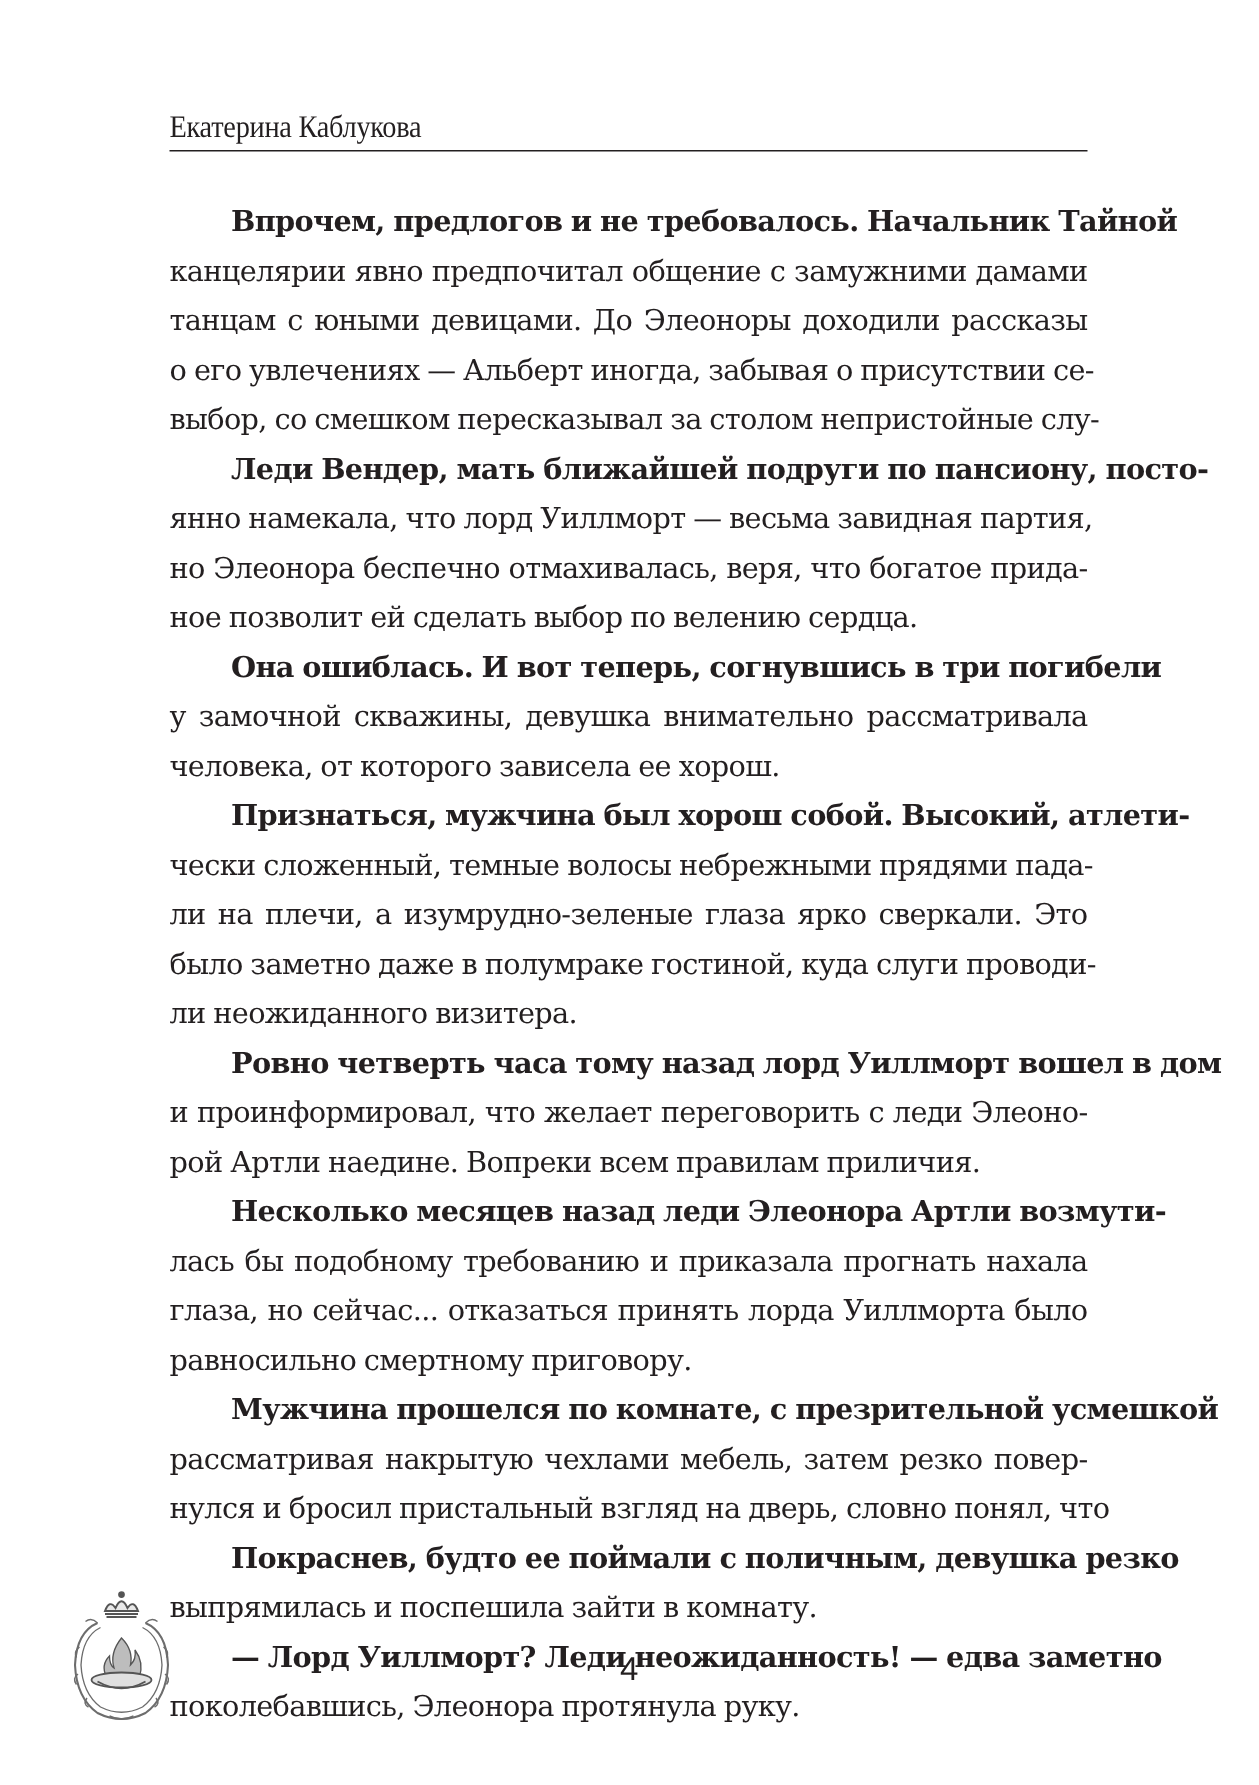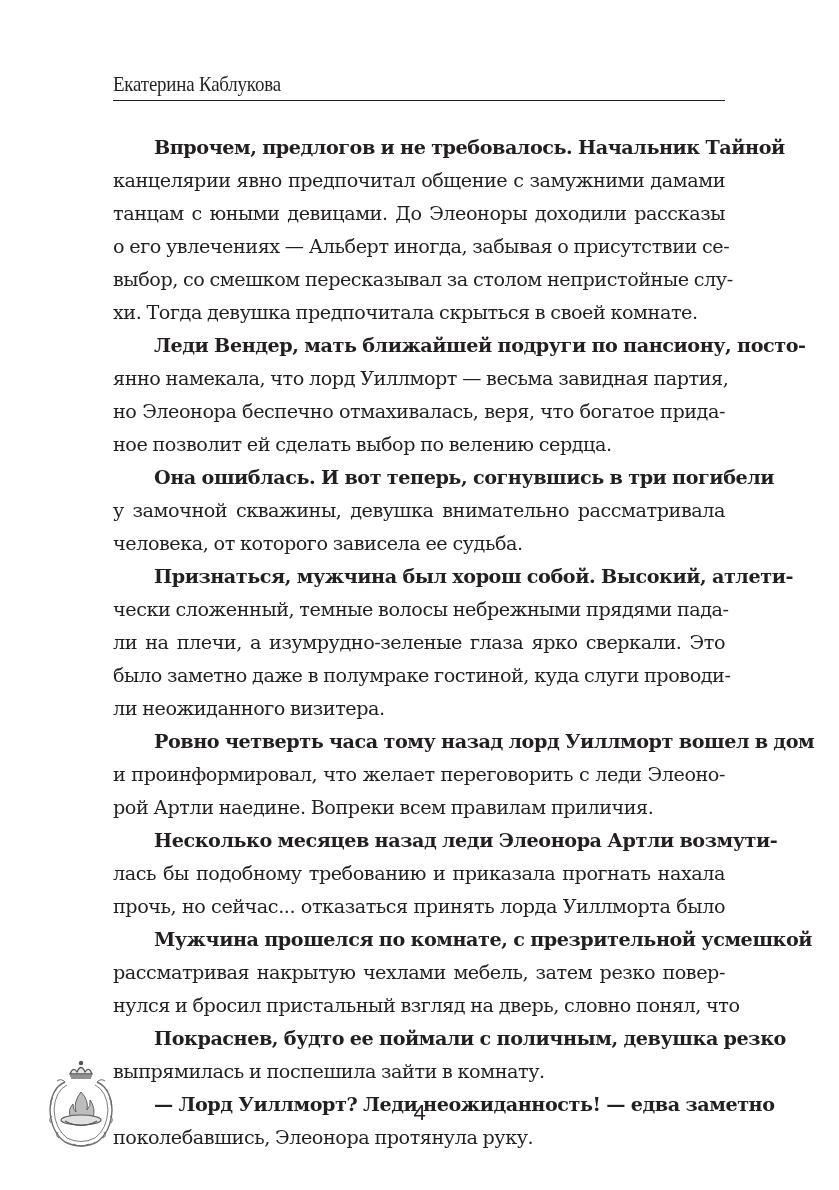--- a/index.html
+++ b/index.html
@@ -89,39 +89,39 @@
 
   <div class="running-head">Екатерина Каблукова</div>
   <div class="head-rule"></div>
 
   <div class="body-text" id="body-text">
       <div class="line indent">Впрочем, предлогов и не требовалось. Начальник Тайной</div>
       <div class="line">канцелярии явно предпочитал общение с замужними дамами</div>
       <div class="line">танцам с юными девицами. До Элеоноры доходили рассказы</div>
       <div class="line">о его увлечениях — Альберт иногда, забывая о присутствии се-</div>
       <div class="line">выбор, со смешком пересказывал за столом непристойные слу-</div>
-      <div class="line last">хи. Тогда девушка предпочитала скрыться в своей комнате.</div>
       <div class="line indent">Леди Вендер, мать ближайшей подруги по пансиону, посто-</div>
       <div class="line">янно намекала, что лорд Уиллморт — весьма завидная партия,</div>
       <div class="line">но Элеонора беспечно отмахивалась, веря, что богатое прида-</div>
       <div class="line last">ное позволит ей сделать выбор по велению сердца.</div>
       <div class="line indent">Она ошиблась. И вот теперь, согнувшись в три погибели</div>
       <div class="line">у замочной скважины, девушка внимательно рассматривала</div>
-      <div class="line last">человека, от которого зависела ее судьба.</div>
+      <div class="line last">человека, от которого зависела ее хорош.</div>
       <div class="line indent">Признаться, мужчина был хорош собой. Высокий, атлети-</div>
       <div class="line">чески сложенный, темные волосы небрежными прядями пада-</div>
       <div class="line">ли на плечи, а изумрудно-зеленые глаза ярко сверкали. Это</div>
       <div class="line">было заметно даже в полумраке гостиной, куда слуги проводи-</div>
       <div class="line last">ли неожиданного визитера.</div>
       <div class="line indent">Ровно четверть часа тому назад лорд Уиллморт вошел в дом</div>
       <div class="line">и проинформировал, что желает переговорить с леди Элеоно-</div>
       <div class="line last">рой Артли наедине. Вопреки всем правилам приличия.</div>
       <div class="line indent">Несколько месяцев назад леди Элеонора Артли возмути-</div>
       <div class="line">лась бы подобному требованию и приказала прогнать нахала</div>
-      <div class="line">прочь, но сейчас... отказаться принять лорда Уиллморта было</div>
+      <div class="line">глаза, но сейчас... отказаться принять лорда Уиллморта было</div>
+      <div class="line last">равносильно смертному приговору.</div>
       <div class="line indent">Мужчина прошелся по комнате, с презрительной усмешкой</div>
       <div class="line">рассматривая накрытую чехлами мебель, затем резко повер-</div>
       <div class="line">нулся и бросил пристальный взгляд на дверь, словно понял, что</div>
       <div class="line indent">Покраснев, будто ее поймали с поличным, девушка резко</div>
       <div class="line last">выпрямилась и поспешила зайти в комнату.</div>
       <div class="line indent">— Лорд Уиллморт? Леди неожиданность! — едва заметно</div>
       <div class="line last">поколебавшись, Элеонора протянула руку.</div>
     </div>
 
   <svg class="emblem" viewBox="0 0 76 92">

